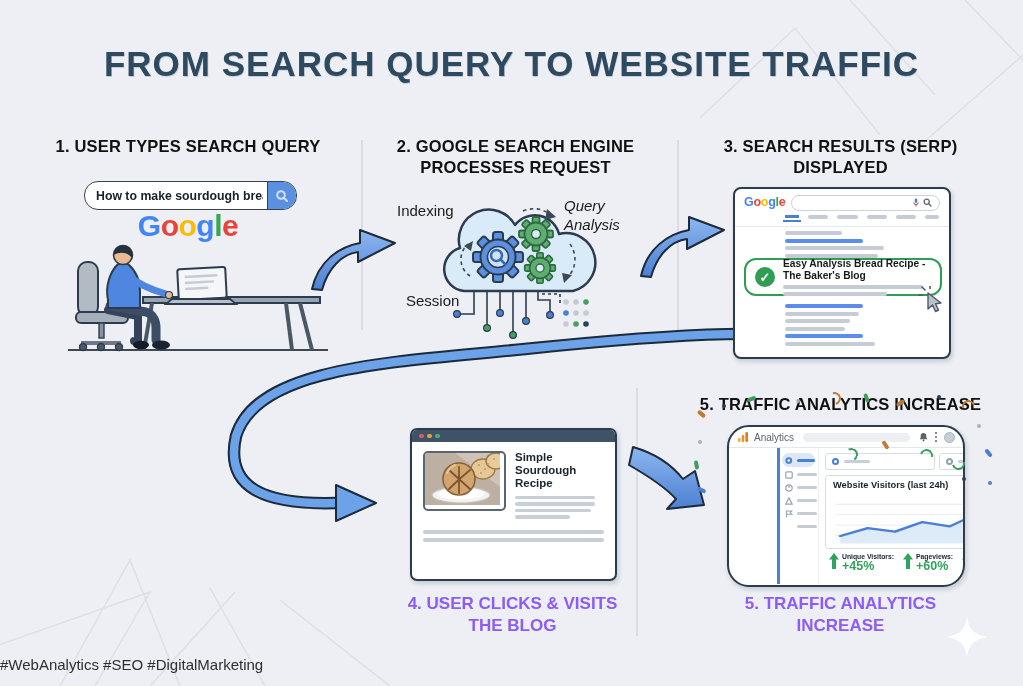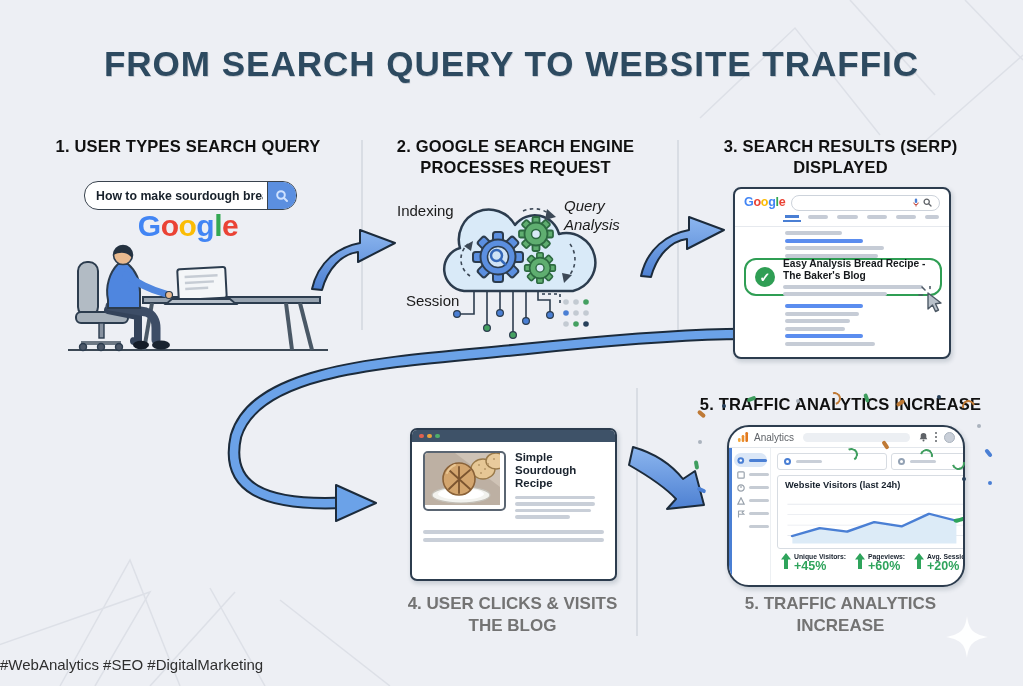--- a/index.html
+++ b/index.html
@@ -10,21 +10,21 @@
 
   
   .bgdeco{left:0;top:0;z-index:0;}
   .vline{position:absolute;width:2px;background:#d9dde4;z-index:1;}
 
   
   .main-title{left:0;top:44px;width:100%;text-align:center;font-size:35px;font-weight:800;
               letter-spacing:1px;color:#2d4a60;text-shadow:.6px .8px 0 rgba(20,40,60,.18);z-index:2;}
 
   .step-h{font-weight:bold;font-size:16.5px;line-height:1.25;color:#101010;text-align:center;letter-spacing:.2px;z-index:4;}
-  .cap{font-weight:bold;font-size:17px;line-height:1.3;color:#737373;text-align:center;z-index:4;}
+  .cap{font-weight:bold;font-size:17px;line-height:1.3;color:#8b5cf6;text-align:center;z-index:4;}
   .ill-label{font-size:15px;font-weight:500;color:#1b1b1b;z-index:4;}
 
   
   .search-pill{left:84px;top:181px;width:211px;height:27px;background:#fff;border:1.6px solid #39434e;
                border-radius:14px;display:flex;align-items:center;overflow:hidden;z-index:3;}
   .search-pill input{flex:1;border:0;outline:0;background:transparent;font-family:"Liberation Sans",sans-serif;
                font-size:12.3px;font-weight:bold;color:#17202a;padding:0 4px 0 11px;}
   .search-btn{width:28px;height:27px;background:#5b8fe0;border-left:1.6px solid #39434e;
               display:flex;align-items:center;justify-content:center;border-radius:0 12px 12px 0;}
   .glogo{left:38px;top:209px;width:300px;text-align:center;font-size:30px;font-weight:bold;letter-spacing:-.5px;z-index:3;}
@@ -72,21 +72,21 @@
   .blog-lines{margin-top:8px;}
   .blog-lines .sk{background:#c9cfd8;height:4px;margin-bottom:4.5px;}
 
   
   .ga{left:727px;top:425px;width:234px;height:158px;overflow:hidden;border-radius:22px;}
   .ga-top{height:20px;display:flex;align-items:center;padding:0 8px;gap:5px;border-bottom:1px solid #e3e7ec;}
   .ga-name{font-size:10px;color:#5f6368;}
   .ga-search{flex:1;height:9px;background:#eceff3;border-radius:5px;margin:0 4px;}
   .kebab{width:2.5px;height:2.5px;border-radius:50%;background:#5f6368;box-shadow:0 -4px 0 #5f6368,0 4px 0 #5f6368;margin:0 2px;}
   .avatar{width:11px;height:11px;border-radius:50%;background:#c9cfd8;border:1px solid #aab3bd;box-sizing:border-box;}
-  .ga-body{display:flex;height:136px;}
+  .ga-body{display:flex;height:136px;padding-left:48px;}
   .ga-side{width:42px;border-right:1px solid #edf0f3;position:relative;padding-top:5px;box-sizing:border-box;flex:none;}
   .ga-side::before{content:'';position:absolute;left:0;top:0;bottom:0;width:3px;background:#4a7fd4;}
   .srow{display:flex;align-items:center;gap:4px;height:13px;padding-left:8px;}
   .srow .ln{width:20px;height:3px;background:#c6ccd4;border-radius:1.5px;}
   .srow.hl{background:#dbe7f7;border-radius:7px;margin:0 3px 1px 5px;padding-left:3px;height:14px;}
   .srow.hl .ln{background:#4a7fd4;width:22px;}
   .ga-main{flex:1;padding:5px 6px 0;}
   .filters{display:flex;gap:4px;}
   .fcard{flex:1;height:15px;border:1px solid #d7dce2;border-radius:3px;background:#fff;display:flex;align-items:center;gap:5px;padding:0 6px;}
   .radio{width:7px;height:7px;border-radius:50%;border:2px solid #4a7fd4;box-sizing:border-box;flex:none;}

